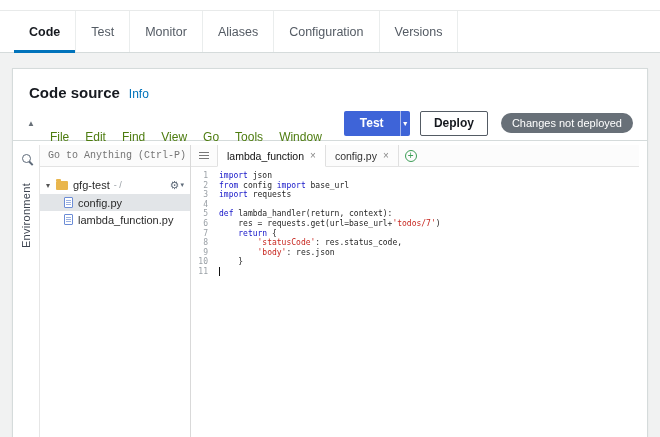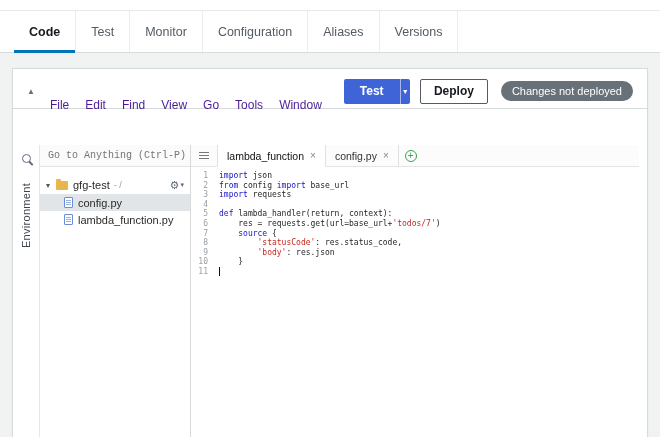--- a/index.html
+++ b/index.html
@@ -19,21 +19,21 @@
   .tab.active { color:#16191f; font-weight:bold; }
   .tab.active::after { content:""; position:absolute; left:0; right:0; bottom:-1px; height:3px; background:var(--link,#0073bb); }
   
   .card { position:absolute; left:12px; right:12px; top:68px; bottom:0; background:#fff; border:1px solid #d5dbdb; border-bottom:none; box-shadow:0 1px 2px rgba(0,0,0,.06); }
   .card-head { display:flex; align-items:baseline; gap:9px; padding:15px 16px 0 16px; }
   .card-title { font-size:15px; font-weight:bold; }
   .info-link { font-size:12px; color:var(--link,#0073bb); cursor:pointer; }
   
   .toolbar { display:flex; align-items:center; height:35px; margin-top:5px; padding:0 14px; border-bottom:1px solid #d5dbdb; }
   .collapse-icon { font-size:8px; color:#687078; margin-right:7px; cursor:pointer; }
-  .menu-item { padding:0 8px; font-size:12px; color:#4c1d95; cursor:pointer; white-space:nowrap;margin-top:28px; }
+  .menu-item { padding:0 8px; font-size:12px; color:#4d7c0f; cursor:pointer; white-space:nowrap;margin-top:28px; }
   .test-btn { display:flex; height:25px; border-radius:2px; overflow:hidden; cursor:pointer; margin-left:14px; }
   .test-main { background:var(--accent,#3e64d8); color:#fff; font-weight:bold; font-size:12px; padding:0 16px; display:flex; align-items:center; }
   .test-caret { background:var(--accent,#3e64d8); border-left:1px solid rgba(255,255,255,.55); width:20px; display:flex; align-items:center; justify-content:center; color:#fff; font-size:7px; }
   .deploy-btn { height:25px; border:1px solid #545b64; border-radius:2px; background:#fff; color:#16191f; font-weight:bold; font-size:12px; padding:0 13px; margin-left:10px; display:flex; align-items:center; cursor:pointer; }
   .badge { height:20px; border-radius:10px; background:var(--badge,#687078); color:#fff; font-size:11px; padding:0 11px; margin-left:13px; display:flex; align-items:center; white-space:nowrap; }
   
   .workspace { position:absolute; left:0; right:0; top:76px; bottom:0; }
   .rail { position:absolute; left:0; top:0; bottom:0; width:27px; background:#fff; border-right:1px solid #e6e6e6; }
   .search-icon { width:9px; height:9px; border:1.5px solid #5f6b7a; border-radius:50%; position:relative; margin:9px auto 0; cursor:pointer; }
   .search-icon::after { content:""; position:absolute; width:1.5px; height:5px; background:#5f6b7a; left:7px; top:6px; transform:rotate(-45deg); }
@@ -73,27 +73,31 @@
 </style>
 </head>
 <body>
 
 <div class="header">
   <div class="header-topline"></div>
   <div class="tabs">
     <div class="tab active">Code</div>
     <div class="tab">Test</div>
     <div class="tab">Monitor</div>
+    <div class="tab">Aliases</div>
     <div class="tab">Configuration</div>
-    <div class="tab">Aliases</div>
     <div class="tab">Versions</div>
   </div>
 </div>
 
 <div class="card">
+  <div class="card-head">
+    <span class="card-title">Code source</span>
+    <span class="info-link">Info</span>
+  </div>
 
   <div class="toolbar">
     <span class="collapse-icon">▲</span>
     <span class="menu-item">File</span>
     <span class="menu-item">Edit</span>
     <span class="menu-item">Find</span>
     <span class="menu-item">View</span>
     <span class="menu-item">Go</span>
     <span class="menu-item">Tools</span>
     <span class="menu-item">Window</span>
@@ -175,21 +179,21 @@
           <div class="code-row">
             <span class="gut">5</span>
             <span class="code-text"><span class="tok-kw">def</span><span class="tok-pl"> lambda_handler(return, context):</span></span>
           </div>
           <div class="code-row">
             <span class="gut">6</span>
             <span class="code-text"><span class="tok-pl">    res = requests.get(url=base_url+</span><span class="tok-str">'todos/7'</span><span class="tok-pl">)</span></span>
           </div>
           <div class="code-row">
             <span class="gut">7</span>
-            <span class="code-text"><span class="tok-pl">    </span><span class="tok-kw">source</span><span class="tok-pl"> {</span></span>
+            <span class="code-text"><span class="tok-pl">    </span><span class="tok-kw">return</span><span class="tok-pl"> {</span></span>
           </div>
           <div class="code-row">
             <span class="gut">8</span>
             <span class="code-text"><span class="tok-pl">        </span><span class="tok-str">'statusCode'</span><span class="tok-pl">: res.status_code,</span></span>
           </div>
           <div class="code-row">
             <span class="gut">9</span>
             <span class="code-text"><span class="tok-pl">        </span><span class="tok-str">'body'</span><span class="tok-pl">: res.json</span></span>
           </div>
           <div class="code-row">

